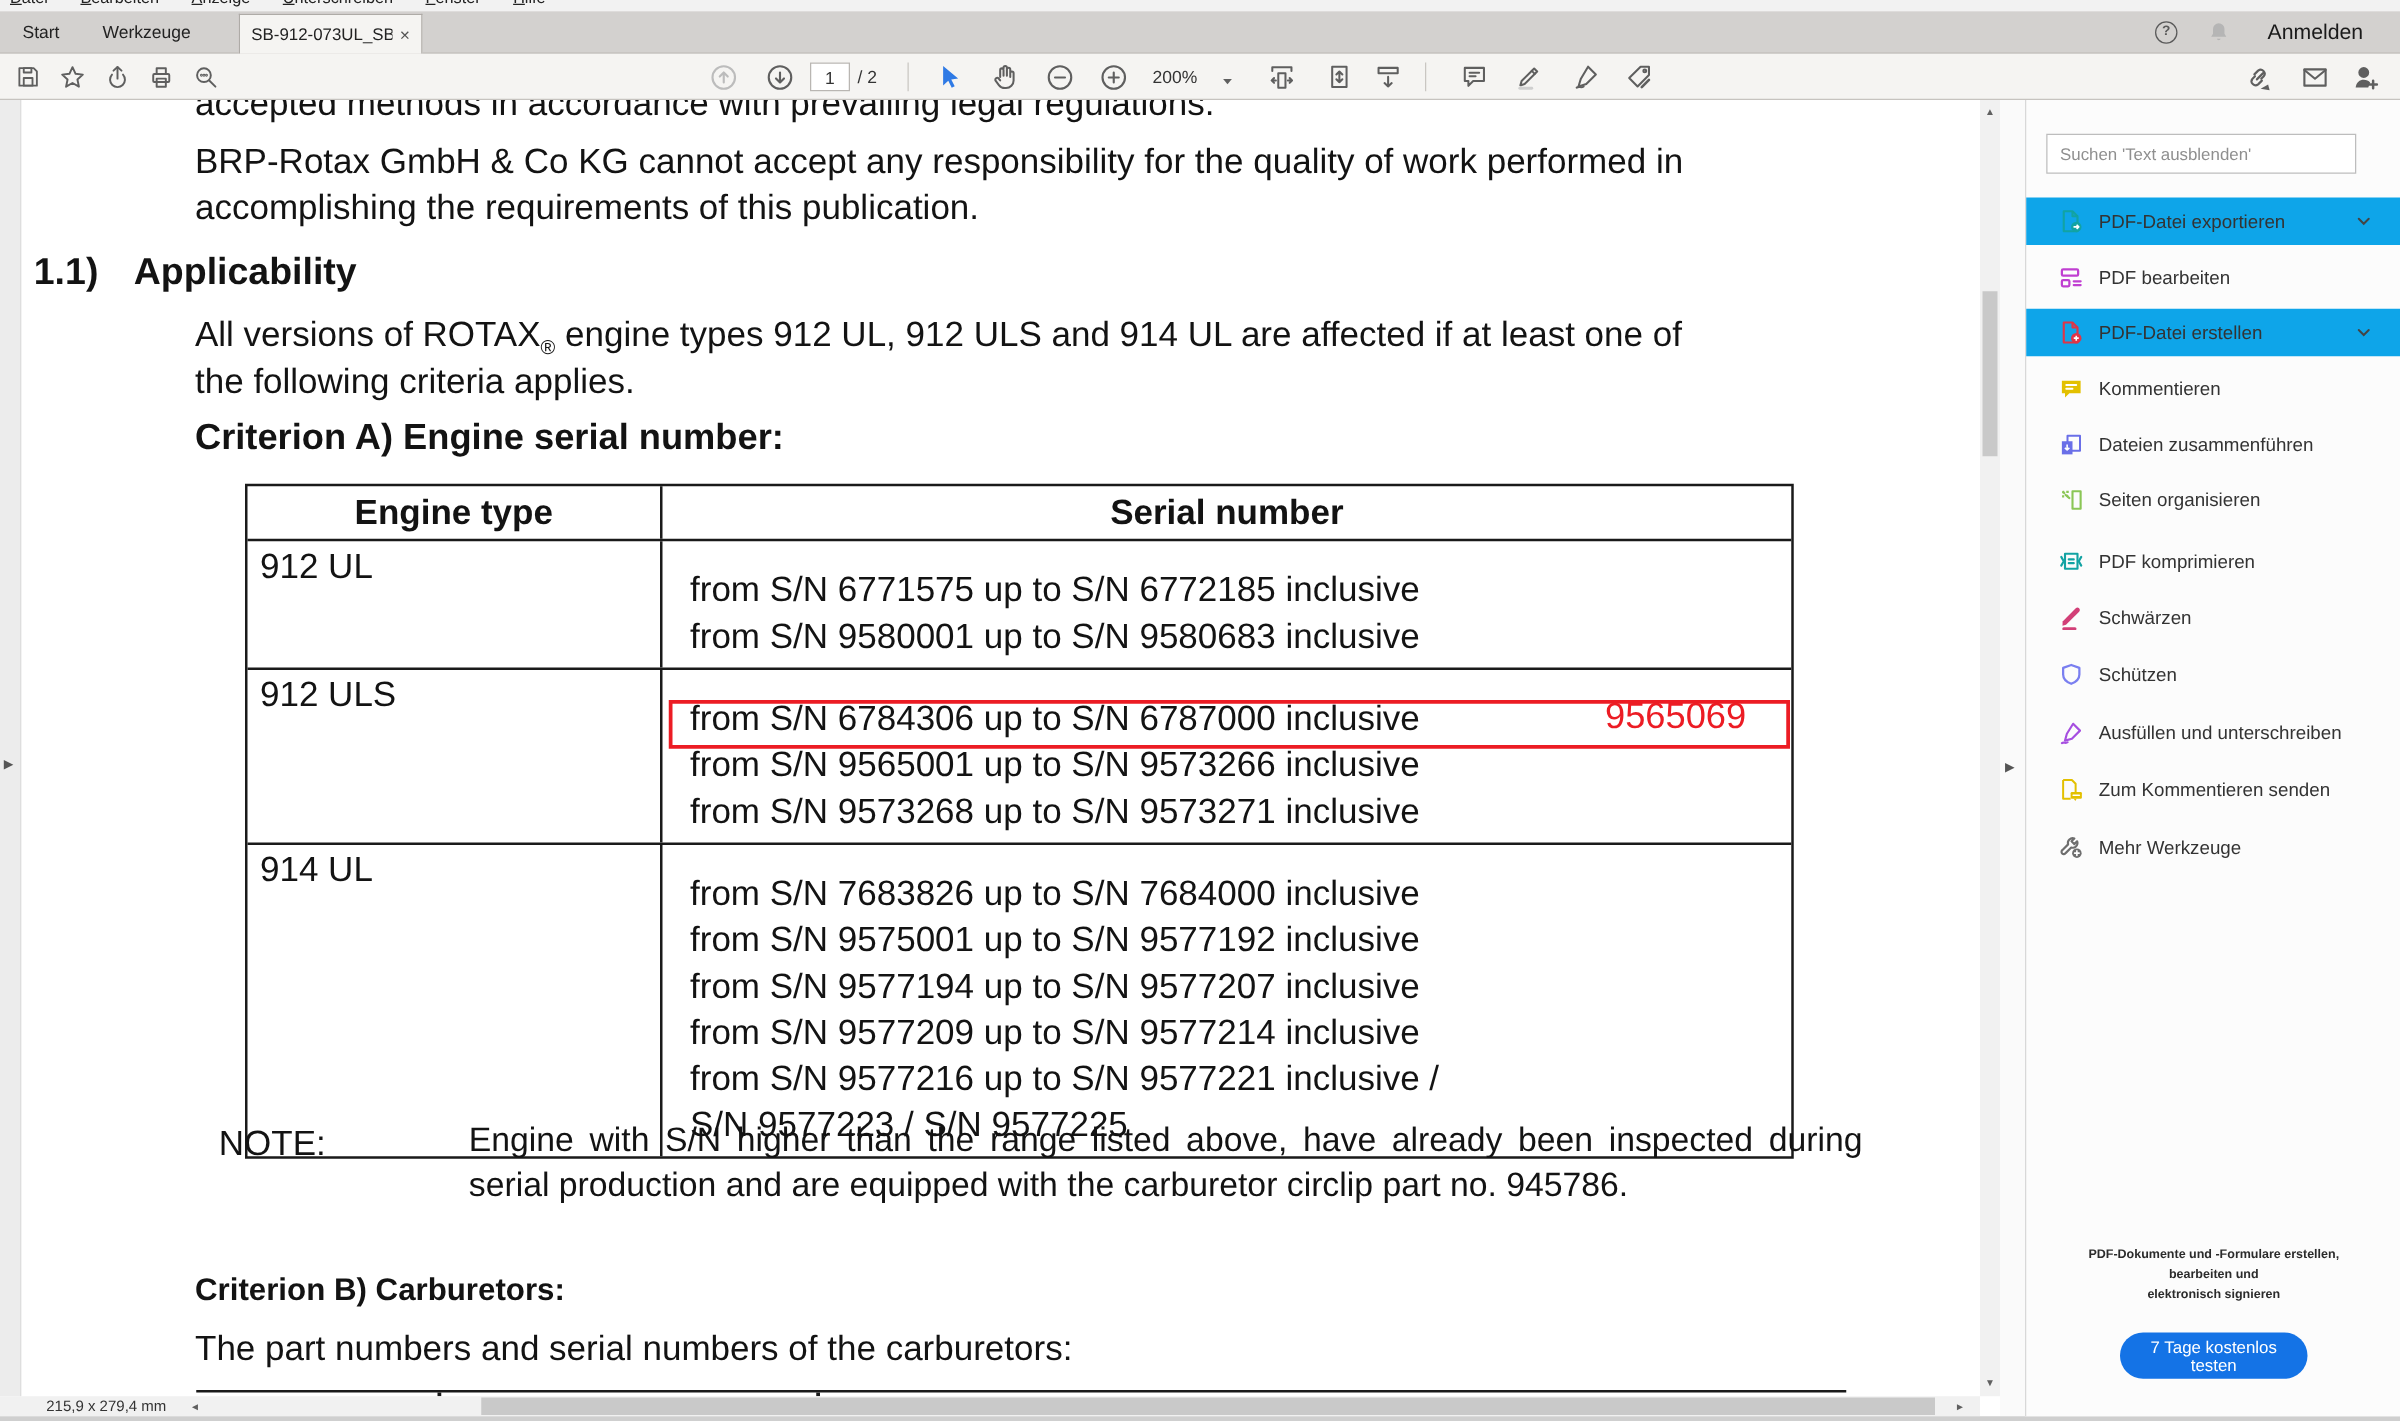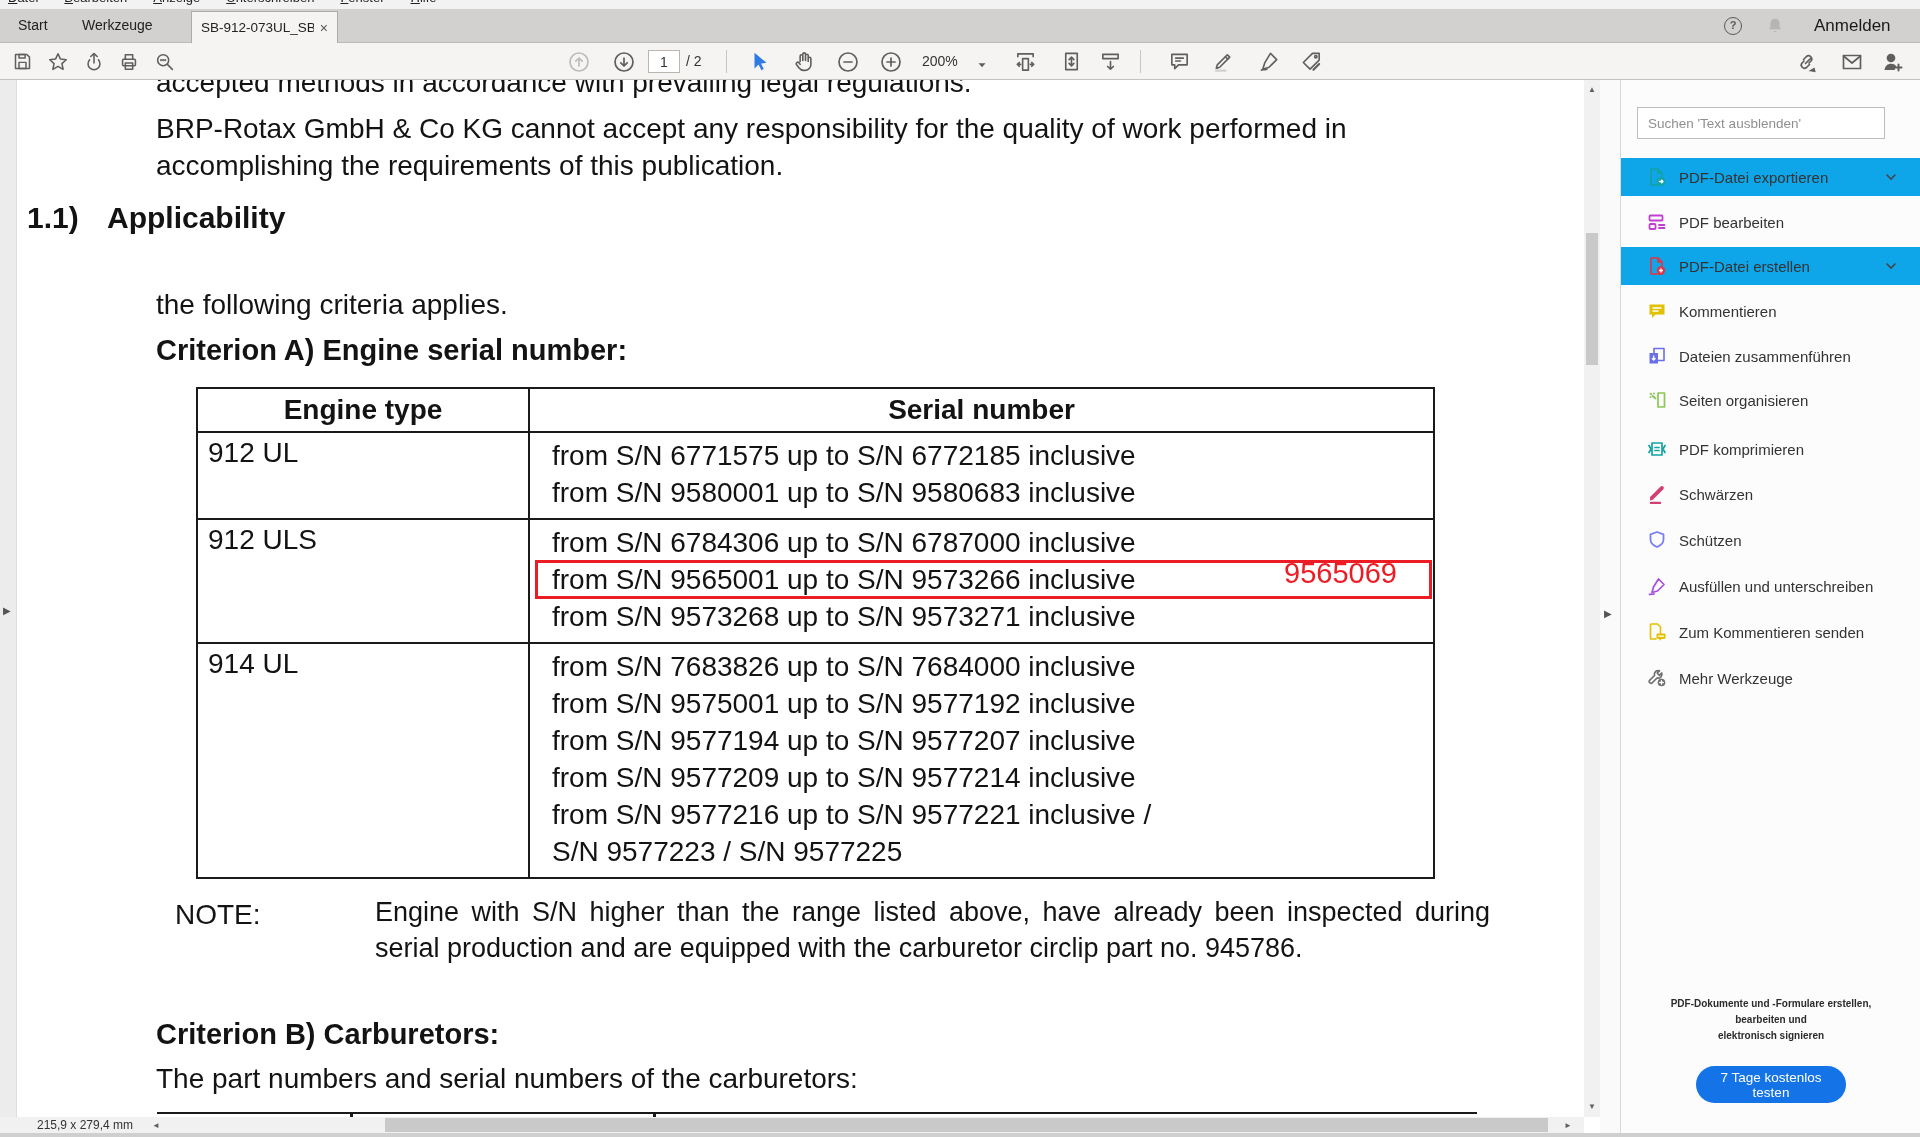--- a/index.html
+++ b/index.html
@@ -49,21 +49,21 @@
   .etable { position:absolute; left:196px; top:307px; width:1239px;
     border:2px solid #1a1a1a; font-size:28px; }
   .thead { display:flex; height:44px; border-bottom:2px solid #1a1a1a;
     font-weight:bold; align-items:stretch; }
   .thead .c1 { width:332px; border-right:2px solid #1a1a1a; display:flex;
     align-items:center; justify-content:center; }
   .thead .c2 { flex:1; display:flex; align-items:center; justify-content:center; }
   .trow { display:flex; border-bottom:2px solid #1a1a1a; }
   .trow:last-child { border-bottom:none; }
   .trow .c1 { width:332px; border-right:2px solid #1a1a1a; padding:4px 0 0 10px; }
-  .trow .c2 { flex:1; padding:4px 0 7px 22px; }
+  .trow .c2 { flex:1; padding:20px 0 7px 22px; }
   .sline { height:37px; line-height:37px; white-space:nowrap; }
   .redbox { position:absolute; left:535px; top:480px; width:897px; height:39px;
     border:3px solid #ec1c24; }
   .rednum { position:absolute; left:1284px; top:477px; font-size:29px; white-space:nowrap; }
   .note-label { position:absolute; left:175px; top:819px; font-size:28px; }
   .note-text { position:absolute; left:375px; top:814px; width:1115px; font-size:27px;
     line-height:36px; text-align:justify; }
   .t2strip { position:absolute; left:157px; top:1032px; width:1320px; height:5px;
     border-top:2.5px solid #1a1a1a; }
   .t2tick { position:absolute; top:0; width:2.5px; height:5px; background:#1a1a1a; }
@@ -286,20 +286,21 @@
 </div>
 
 <div class="doc">
   <div class="dline" style="left:156px; top:-13px;">accepted methods in accordance with prevailing legal regulations.</div>
   <div class="dline" style="left:156px; top:33px;">BRP-Rotax GmbH &amp; Co KG cannot accept any responsibility for the quality of work performed in</div>
   <div class="dline" style="left:156px; top:70px;">accomplishing the requirements of this publication.</div>
 
   <div class="dline bold" style="left:27px; top:121px; font-size:30px;">1.1)</div>
   <div class="dline bold" style="left:107px; top:121px; font-size:30px;">Applicability</div>
 
+  <div class="dline" style="left:156px; top:172px;"><span>All versions of ROTAX</span><span class="sub-reg">®</span><span> engine types 912 UL, 912 ULS and 914 UL are affected if at least one of</span></div>
   <div class="dline" style="left:156px; top:209px;">the following criteria applies.</div>
 
   <div class="dline bold" style="left:156px; top:254px; font-size:29px;">Criterion A) Engine serial number:</div>
 
   <div class="etable">
     <div class="thead">
       <div class="c1">Engine type</div>
       <div class="c2">Serial number</div>
     </div>
     <div class="trow">
@@ -329,21 +330,21 @@
       </div>
     </div>
   </div>
 
   <div class="redbox" style="border-color: rgb(236, 28, 36);"></div>
   <div class="rednum" style="color: rgb(236, 28, 36);">9565069</div>
 
   <div class="note-label">NOTE:</div>
   <div class="note-text">Engine with S/N higher than the range listed above, have already been inspected during serial production and are equipped with the carburetor circlip part no. 945786.</div>
 
-  <div class="dline bold" style="left:156px; top:938px; font-size:29px;">Criterion B) Carburetors:</div>
+  <div class="dline bold" style="left:156px; top:938px; font-size:25px;">Criterion B) Carburetors:</div>
   <div class="dline" style="left:156px; top:983px;">The part numbers and serial numbers of the carburetors:</div>
 
   <div class="t2strip">
     <span class="t2tick" style="left:193px;"></span>
     <span class="t2tick" style="left:496px;"></span>
   </div>
 </div>
 
 <div class="leftstrip">
   <span class="handle" style="left:3px; top:525px;">▶</span>

